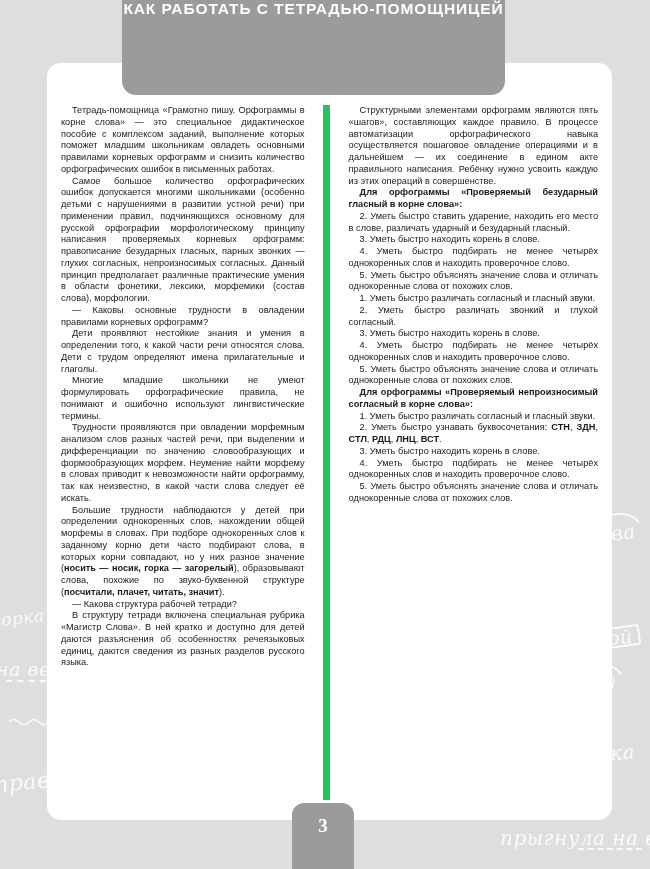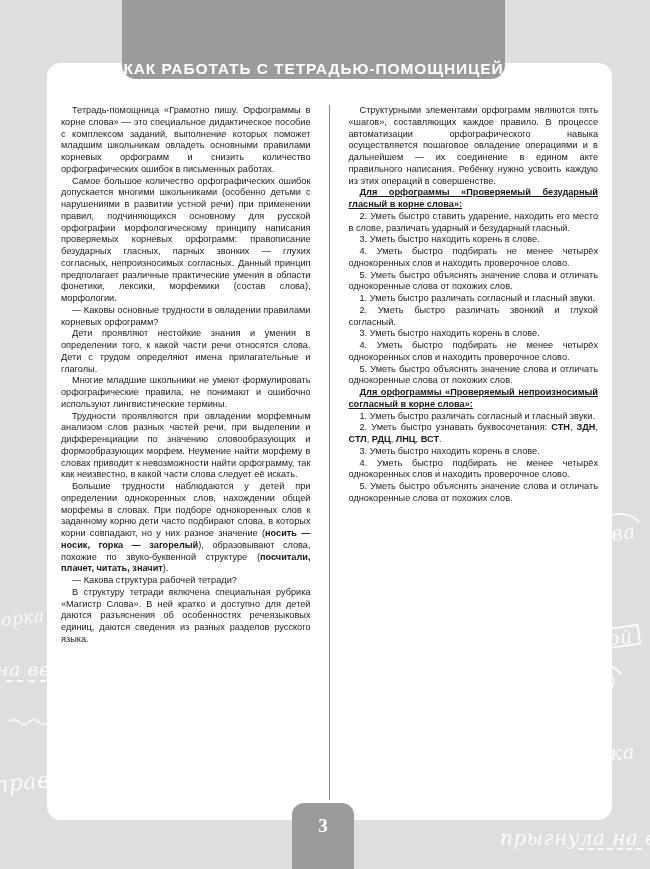--- a/index.html
+++ b/index.html
@@ -67,28 +67,27 @@
     border-radius: 14px;
     z-index: 2;
   }
 
   
   .banner {
     position: absolute;
     left: 122px;
     top: 0px;
     width: 383px;
-    height: 79px;
+    height: 95px;
     background: #9b9b9b;
     border-radius: 0 0 14px 14px;
     z-index: 3;
     display: flex;
-    align-items: flex-end;
     justify-content: center;
-    padding-bottom: 1px;
+    padding-bottom: 12px;
     box-sizing: border-box;
   }
   .banner-title {
     color: #ffffff;
     font-size: 15.5px;
     font-weight: 700;
     letter-spacing: .9px;
     text-align: center;
     font-family: "Liberation Sans", sans-serif;
   }
@@ -102,42 +101,41 @@
     height: 695px;
     display: flex;
     gap: 19px;
     z-index: 4;
   }
   .col {
     width: 259px;
     box-sizing: border-box;
   }
   .col.left {
-    border-right: 1px solid #22c55e;
+    border-right: 7px solid #22c55e;
     padding-right: 18px;
     width: 278px;
   }
   p {
     margin: 0;
     font-size: 9.2px;
     line-height: 11.75px;
     color: #1a1a1a;
     text-align: justify;
     text-indent: 11px;
     font-family: "Liberation Sans", sans-serif;
     hyphens: manual;
   }
   p.q {
     font-weight: 400;
     text-indent: 11px;
   }
   p.head {
     font-weight: 700;
     text-indent: 11px;
-    text-decoration: underline;
   }
   p.item {
     text-indent: 11px;
   }
   b { font-weight: 700; }
 
   
   .page-num {
     position: absolute;
     left: 292px;

